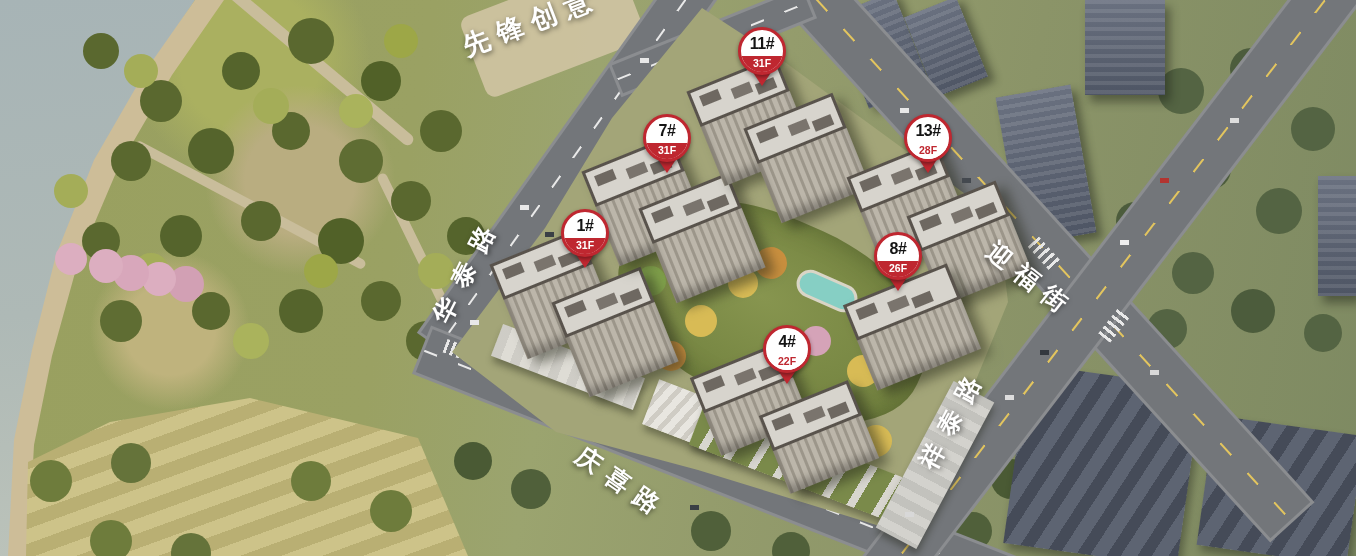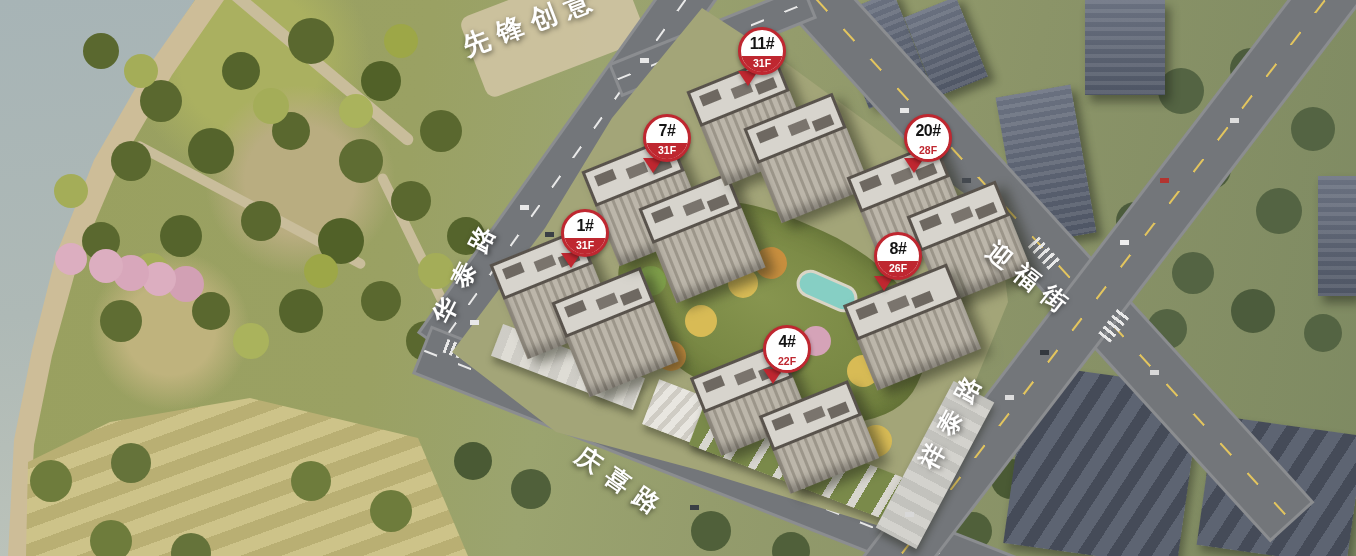--- a/index.html
+++ b/index.html
@@ -103,21 +103,21 @@
   
   .slab{position:absolute;width:96px;transform:rotate(-22deg);filter:drop-shadow(7px 9px 6px rgba(35,38,24,.5));}
   .slab .roof{position:relative;height:38px;background:#d7d4cd;border:3px solid #59534c;box-sizing:border-box;}
   .slab .roof::before{content:"";position:absolute;left:7px;top:6px;width:20px;height:11px;background:#6e6861;
     box-shadow:32px 5px 0 #7a746d,56px 10px 0 #6e6861;}
   .slab .facade{height:64px;background:repeating-linear-gradient(90deg,#9c968a 0 3px,#bcb6aa 3px 8px);
     box-shadow:inset 0 -8px 10px rgba(0,0,0,.28);border-left:1px solid #8a8478;}
   .slab.wide{width:112px;}
   .slab.h28 .facade{height:58px;} .slab.h26 .facade{height:54px;} .slab.h22 .facade{height:46px;}
   
-  .pin{position:absolute;display:flex;flex-direction:column;
+  .pin{position:absolute;display:flex;flex-direction:column;align-items:center;
     transform:translate(-50%,-100%);z-index:20;cursor:pointer;}
   .pin-bubble{width:42px;height:42px;border-radius:50%;border:3px solid #bf2730;background:#fff;
     overflow:hidden;display:flex;flex-direction:column;box-shadow:0 2px 4px rgba(0,0,0,.4);z-index:2;}
   .pin-num{flex:1;display:flex;align-items:center;justify-content:center;
     font-weight:bold;font-size:16px;color:#151515;padding-top:2px;letter-spacing:-.5px;}
   .pin-floor{height:16px;font-size:10.5px;font-weight:bold;text-align:center;line-height:14px;}
   .pin.onred .pin-floor{background:#bf2730;color:#fff;}
   .pin.onwhite .pin-floor{color:#bf2730;background:#fff;}
   .pin-tail{width:0;height:0;margin-top:-4px;z-index:1;
     border-left:10px solid transparent;border-right:10px solid transparent;border-top:15px solid #bf2730;
@@ -240,21 +240,21 @@
   </div>
   <div class="pin onred" style="left:762px;top:86px;">
     <div class="pin-bubble">
       <div class="pin-num">11#</div>
       <div class="pin-floor">31F</div>
     </div>
     <div class="pin-tail"></div>
   </div>
   <div class="pin onwhite" style="left:928px;top:173px;">
     <div class="pin-bubble">
-      <div class="pin-num">20#</div>
+      <div class="pin-num">13#</div>
       <div class="pin-floor">28F</div>
     </div>
     <div class="pin-tail"></div>
   </div>
   <div class="pin onred" style="left:898px;top:291px;">
     <div class="pin-bubble">
       <div class="pin-num">8#</div>
       <div class="pin-floor">26F</div>
     </div>
     <div class="pin-tail"></div>

